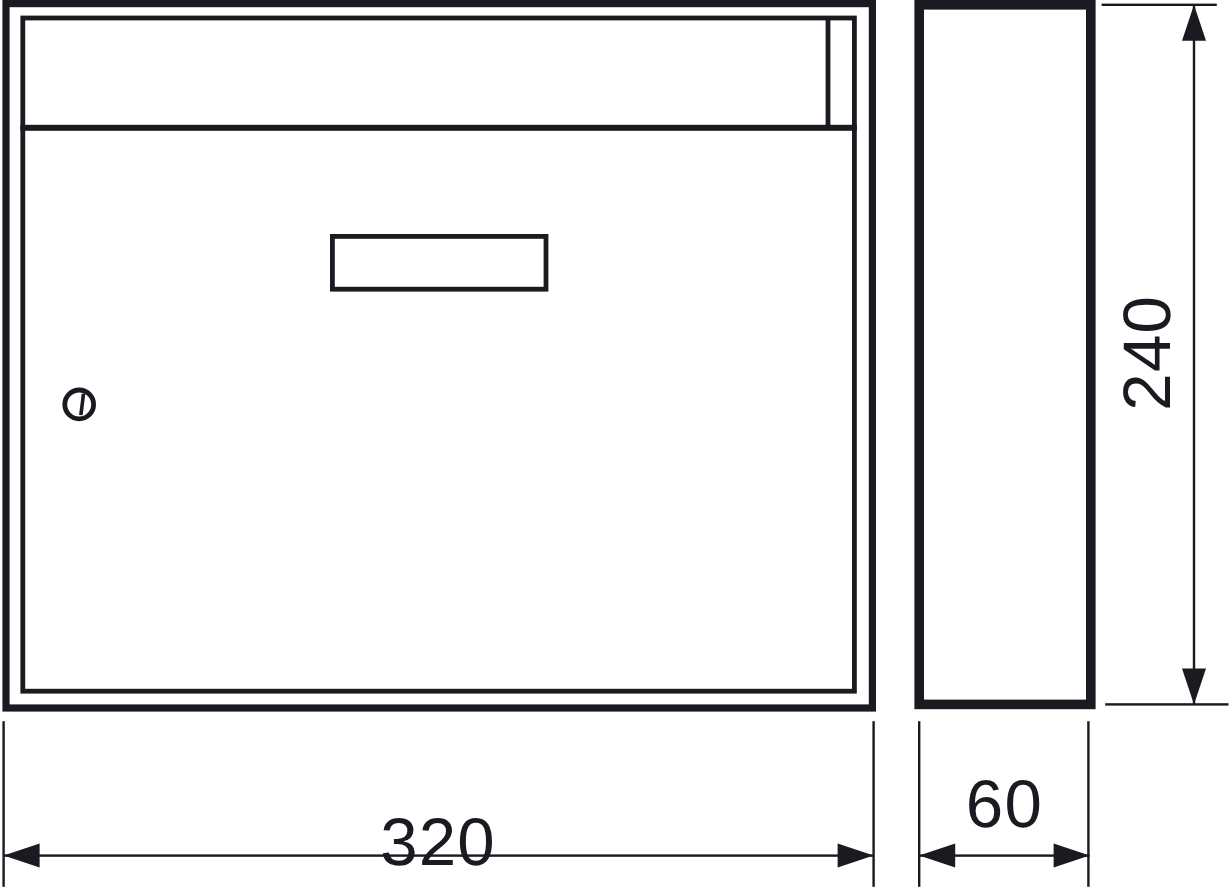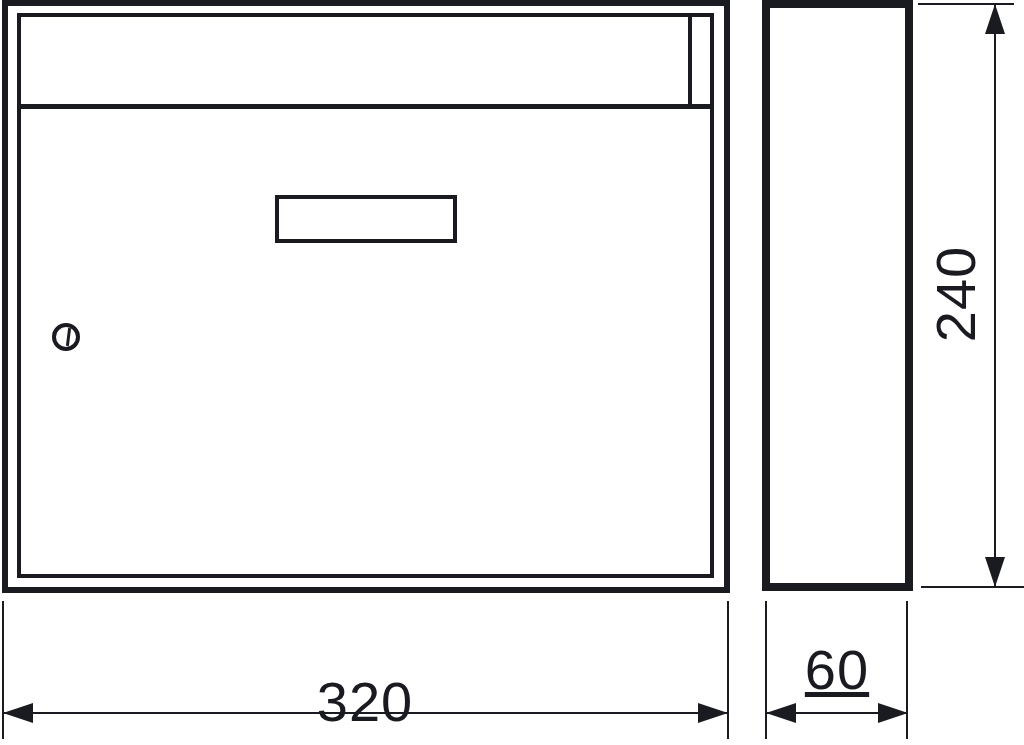--- a/index.html
+++ b/index.html
@@ -57,21 +57,21 @@
   .a240b{left:985px;top:557px;}
 
   .dim-label{
     font-size:56px;
     line-height:60px;
     text-align:center;
     color:var(--line);
     letter-spacing:1px;
   }
   .lbl-320{left:265px;top:672px;width:200px;height:60px;}
-  .lbl-60{left:737px;top:640px;width:200px;height:60px;text-decoration:underline;}
+  .lbl-60{left:737px;top:640px;width:200px;height:60px;}
   .lbl-240{left:856px;top:264px;width:200px;height:60px;transform:rotate(-90deg);}
 </style>
 </head>
 <body>
 
 <div id="canvas">
 
   <div class="abs">
     <div class="abs rect front-outer"></div>
     <div class="abs rect front-inner"></div>

